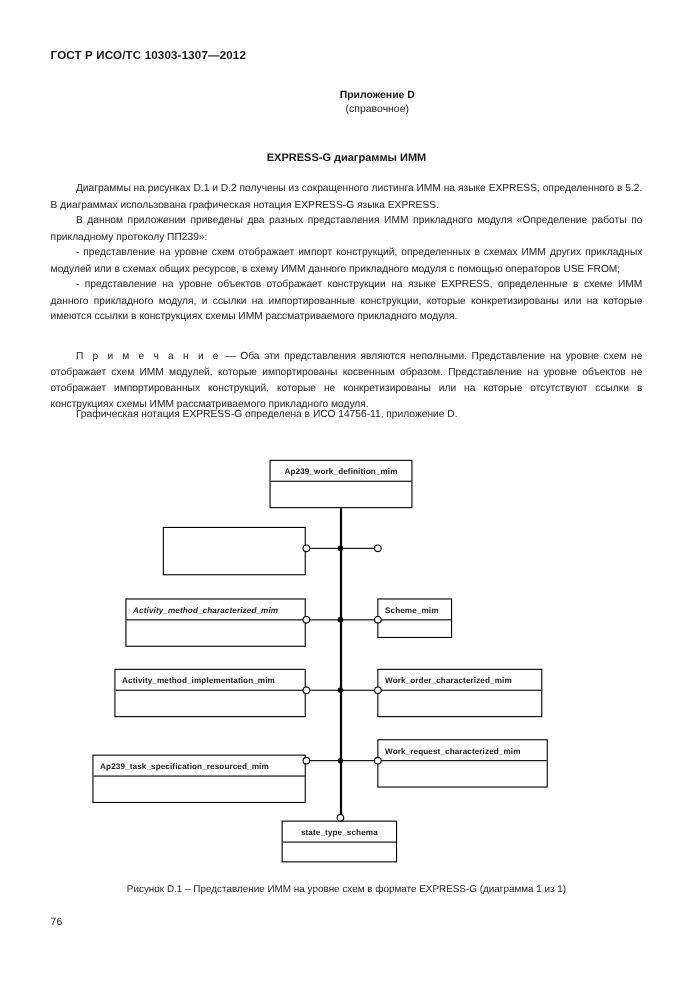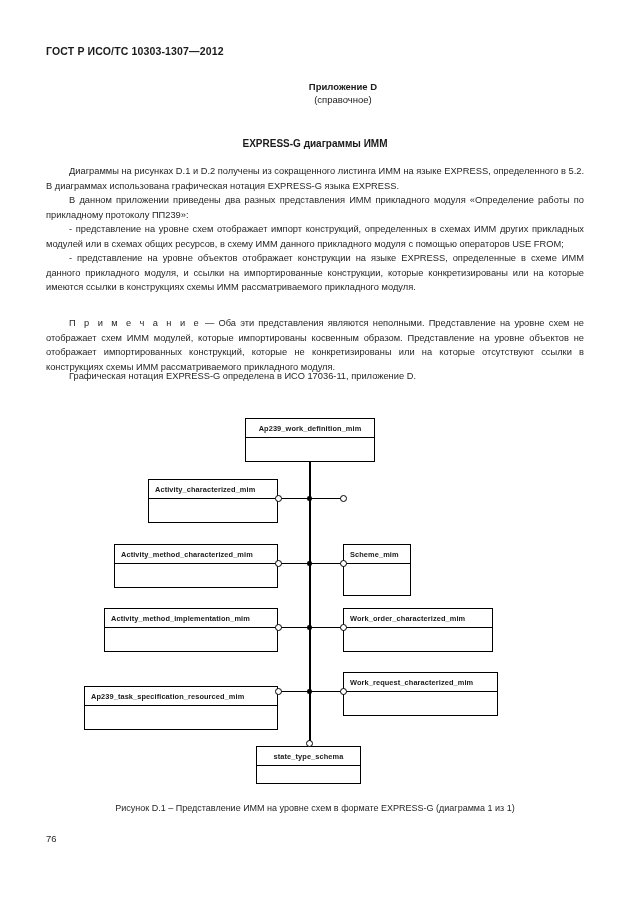--- a/index.html
+++ b/index.html
@@ -194,54 +194,53 @@
   <div class="body-text blk2">
     <p>- представление на уровне схем отображает импорт конструкций, определенных в схемах ИММ других прикладных модулей или в схемах общих ресурсов, в схему ИММ данного прикладного модуля с помощью операторов USE FROM;</p>
     <p>- представление на уровне объектов отображает конструкции на языке EXPRESS, определенные в схеме ИММ данного прикладного модуля, и ссылки на импортированные конструкции, которые конкретизированы или на которые имеются ссылки в конструкциях схемы ИММ рассматриваемого прикладного модуля.</p>
   </div>
 
   <div class="body-text blk3">
     <p><span class="note-lead">П р и м е ч а н и е</span><span> — </span><span>Оба эти представления являются неполными. Представление на уровне схем не отображает схем ИММ модулей, которые импортированы косвенным образом. Представление на уровне объектов не отображает импортированных конструкций, которые не конкретизированы или на которые отсутствуют ссылки в конструкциях схемы ИММ рассматриваемого прикладного модуля.</span></p>
   </div>
 
   <div class="body-text blk4">
-    <p>Графическая нотация EXPRESS-G определена в ИСО 17036-11, приложение D.</p>
+    <p>Графическая нотация EXPRESS-G определена в ИСО 14756-11, приложение D.</p>
   </div>
 
   <div class="diagram">
 
     <div class="trunk" style="left:309px; top:62px; height:282px;"></div>
 
     <div class="dg-box center" style="left:245px; top:18px; width:130px; height:44px;">
       <div class="hdr">Ap239_work_definition_mim</div>
       <div class="body"></div>
     </div>
 
     <div class="branch" style="left:278px; top:97.5px; width:31px;"></div>
     <div class="branch" style="left:309px; top:97.5px; width:34px;"></div>
     <div class="junction" style="left:307.3px; top:96px;"></div>
     <div class="endcircle" style="left:274.5px; top:94.8px;"></div>
     <div class="endcircle" style="left:339.5px; top:94.8px;"></div>
 
     <div class="dg-box" style="left:148px; top:79px; width:130px; height:44px;">
-      <div class="hdr">Activity_characterized_mim</div>
       <div class="body"></div>
     </div>
 
     <div class="branch" style="left:278px; top:162.5px; width:31px;"></div>
     <div class="branch" style="left:309px; top:162.5px; width:34px;"></div>
     <div class="junction" style="left:307.3px; top:161px;"></div>
     <div class="endcircle" style="left:274.5px; top:159.8px;"></div>
     <div class="endcircle" style="left:339.5px; top:159.8px;"></div>
 
-    <div class="dg-box" style="left:114px; top:144px; width:164px; height:44px;">
+    <div class="dg-box" style="left:114px; top:144px; width:164px; height:44px;font-style:italic;">
       <div class="hdr">Activity_method_characterized_mim</div>
       <div class="body"></div>
     </div>
-    <div class="dg-box" style="left:343px; top:144px; width:68px; height:52px;">
+    <div class="dg-box" style="left:343px; top:144px; width:68px; height:36px;">
       <div class="hdr">Scheme_mim</div>
       <div class="body"></div>
     </div>
 
     <div class="branch" style="left:278px; top:226.5px; width:31px;"></div>
     <div class="branch" style="left:309px; top:226.5px; width:34px;"></div>
     <div class="junction" style="left:307.3px; top:225px;"></div>
     <div class="endcircle" style="left:274.5px; top:223.8px;"></div>
     <div class="endcircle" style="left:339.5px; top:223.8px;"></div>
 

